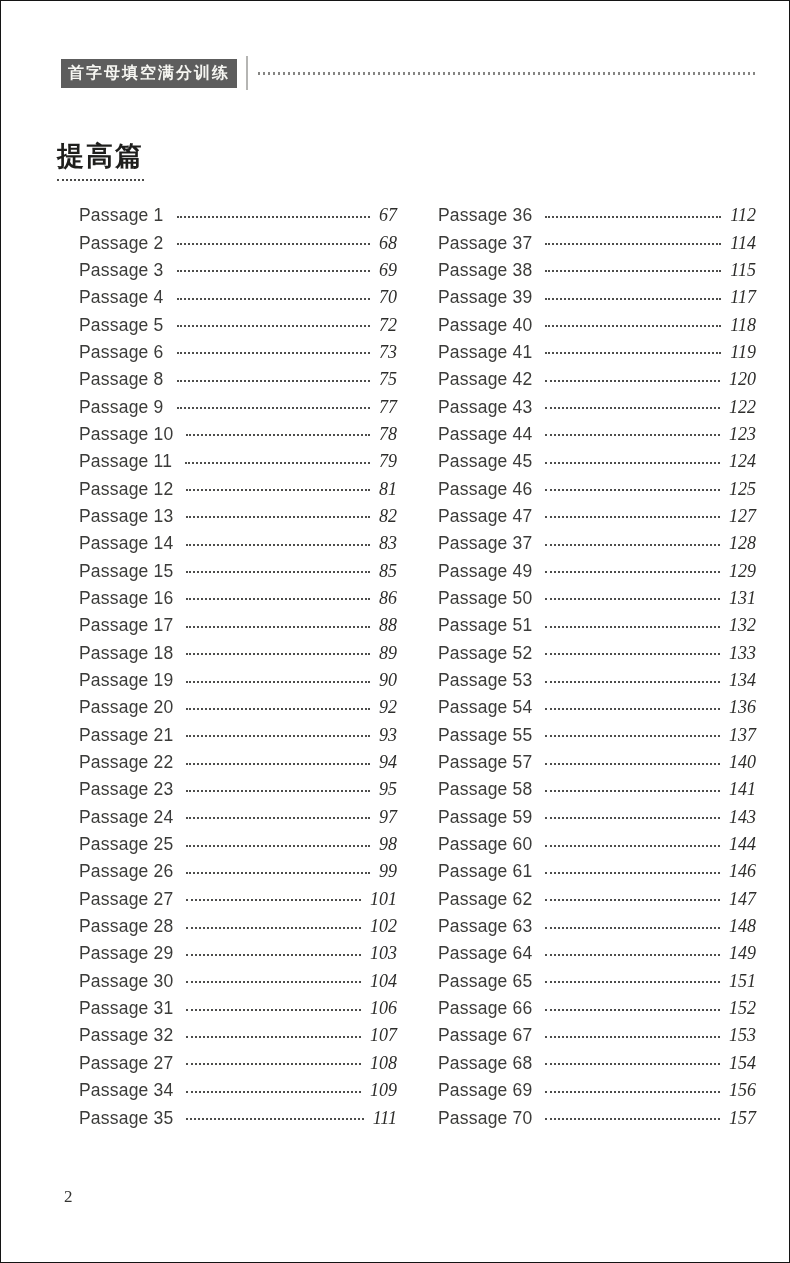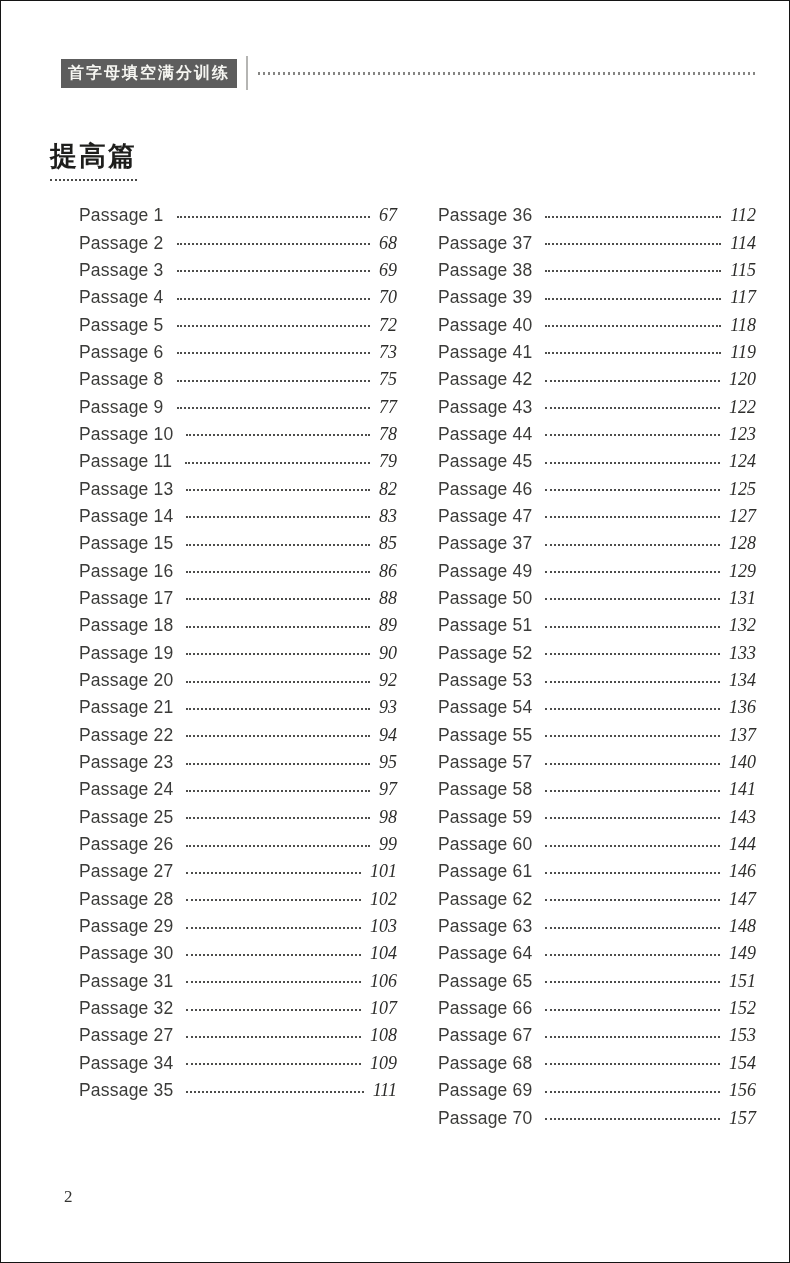--- a/index.html
+++ b/index.html
@@ -43,21 +43,21 @@
     flex: 1 1 auto;
     height: 3px;
     margin-left: 10px;
     background: repeating-linear-gradient(to right, #868684 0 2px, transparent 2px 5px);
   }
 
   
   .section-title {
     position: absolute;
     top: 139px;
-    left: 49px;
+    left: 56px;
     margin: 0;
     font-size: 27px;
     font-weight: bold;
     color: #1e1e1c;
     letter-spacing: 2px;
     line-height: 1.2;
     padding-bottom: 7px;
     border-bottom: 2px dotted #4c4c4a;
   }
 
@@ -170,20 +170,25 @@
           <span class="toc-label">Passage 10</span>
           <span class="toc-leader"></span>
           <span class="toc-page">78</span>
         </div>
         <div class="toc-row">
           <span class="toc-label">Passage 11</span>
           <span class="toc-leader"></span>
           <span class="toc-page">79</span>
         </div>
         <div class="toc-row">
+          <span class="toc-label">Passage 12</span>
+          <span class="toc-leader"></span>
+          <span class="toc-page">81</span>
+        </div>
+        <div class="toc-row">
           <span class="toc-label">Passage 13</span>
           <span class="toc-leader"></span>
           <span class="toc-page">82</span>
         </div>
         <div class="toc-row">
           <span class="toc-label">Passage 14</span>
           <span class="toc-leader"></span>
           <span class="toc-page">83</span>
         </div>
         <div class="toc-row">

